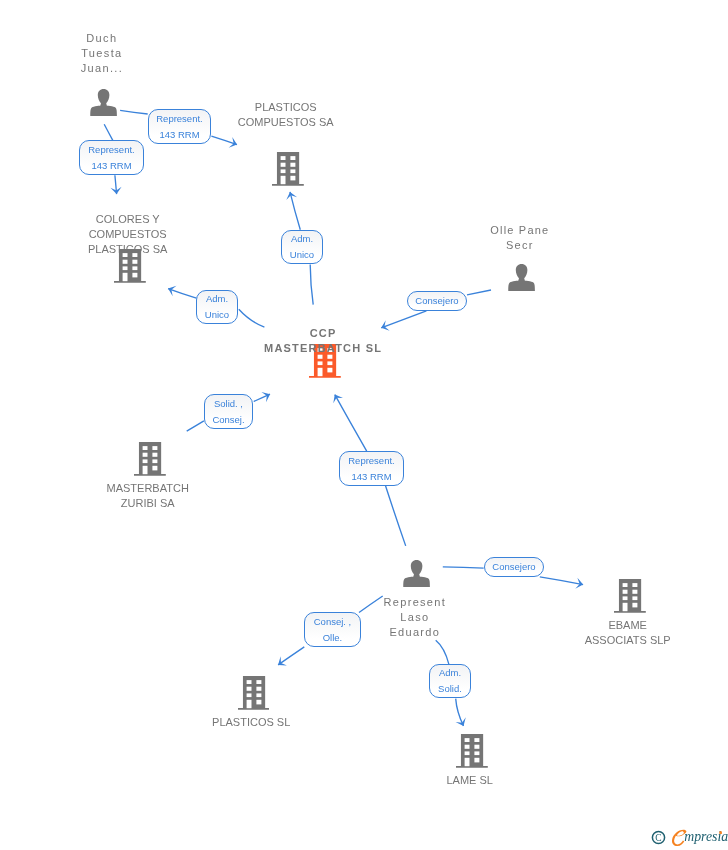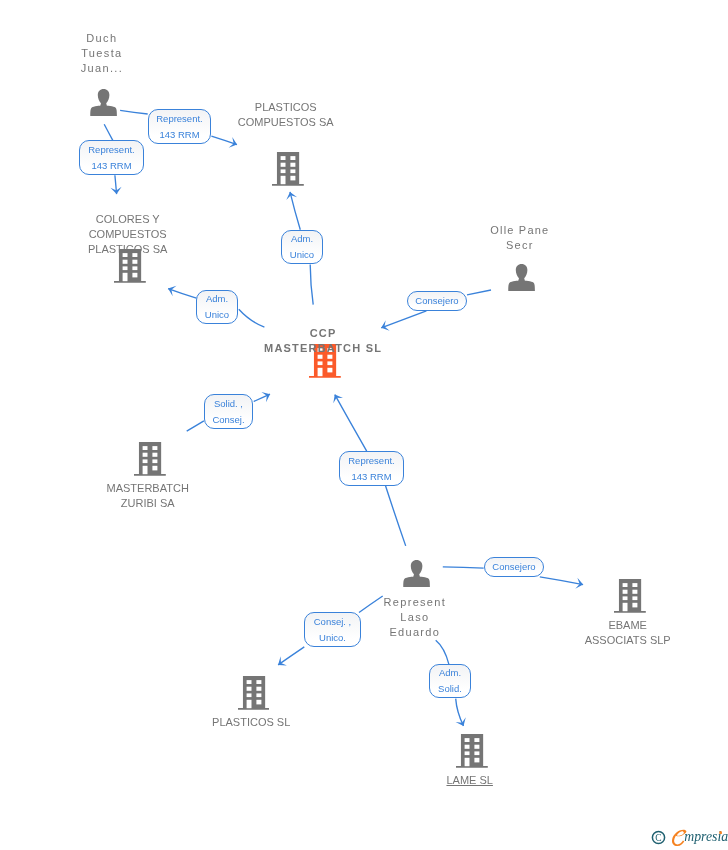--- a/index.html
+++ b/index.html
@@ -196,40 +196,40 @@
             <rect x="18.4" y="4.1" width="5.0" height="3.9"></rect>
             <rect x="8.6" y="10.7" width="4.9" height="4.1"></rect>
             <rect x="18.4" y="10.7" width="5.0" height="4.1"></rect>
             <rect x="8.6" y="17.4" width="4.9" height="3.7"></rect>
             <rect x="18.4" y="17.4" width="5.0" height="3.7"></rect>
             <rect x="8.6" y="23.8" width="4.9" height="8.4"></rect>
             <rect x="18.4" y="23.8" width="5.0" height="4.6"></rect>
           </g>
         </svg>
     </div>
-    <div class="nlabel" style="left:469.7px;top:773px;text-decoration:underline;">LAME SL</div>
+    <div class="nlabel" style="left:469.7px;top:773px;">LAME SL</div>
   </div>
 
   <div id="rels">
     <div class="rel" style="left:148px;top:109px;width:63px;height:35px">Represent.
 143 RRM</div>
     <div class="rel" style="left:79px;top:140px;width:65px;height:35px">Represent.
 143 RRM</div>
     <div class="rel" style="left:281px;top:230px;width:42px;height:34px">Adm.
 Unico</div>
     <div class="rel" style="left:196px;top:290px;width:42px;height:34px">Adm.
 Unico</div>
     <div class="rel" style="left:407px;top:291px;width:60px;height:20px">Consejero</div>
     <div class="rel" style="left:204px;top:394px;width:49px;height:35px">Solid. ,
 Consej.</div>
     <div class="rel" style="left:339px;top:451px;width:65px;height:35px">Represent.
 143 RRM</div>
     <div class="rel" style="left:484px;top:557px;width:60px;height:20px">Consejero</div>
     <div class="rel" style="left:304px;top:612px;width:57px;height:35px">Consej. ,
-Unico.</div>
+Olle.</div>
     <div class="rel" style="left:429px;top:664px;width:42px;height:34px">Adm.
 Solid.</div>
   </div>
 
   <div id="logo">
     <svg width="82" height="24" viewBox="0 0 82 24">
       <g>
         <circle cx="7.5" cy="10.5" r="6.1" fill="none" stroke="#1f6070" stroke-width="1.5"></circle>
         <text x="7.5" y="14" font-size="9.5" text-anchor="middle" fill="#1f6070" font-family="Liberation Serif,serif">C</text>
       </g>

